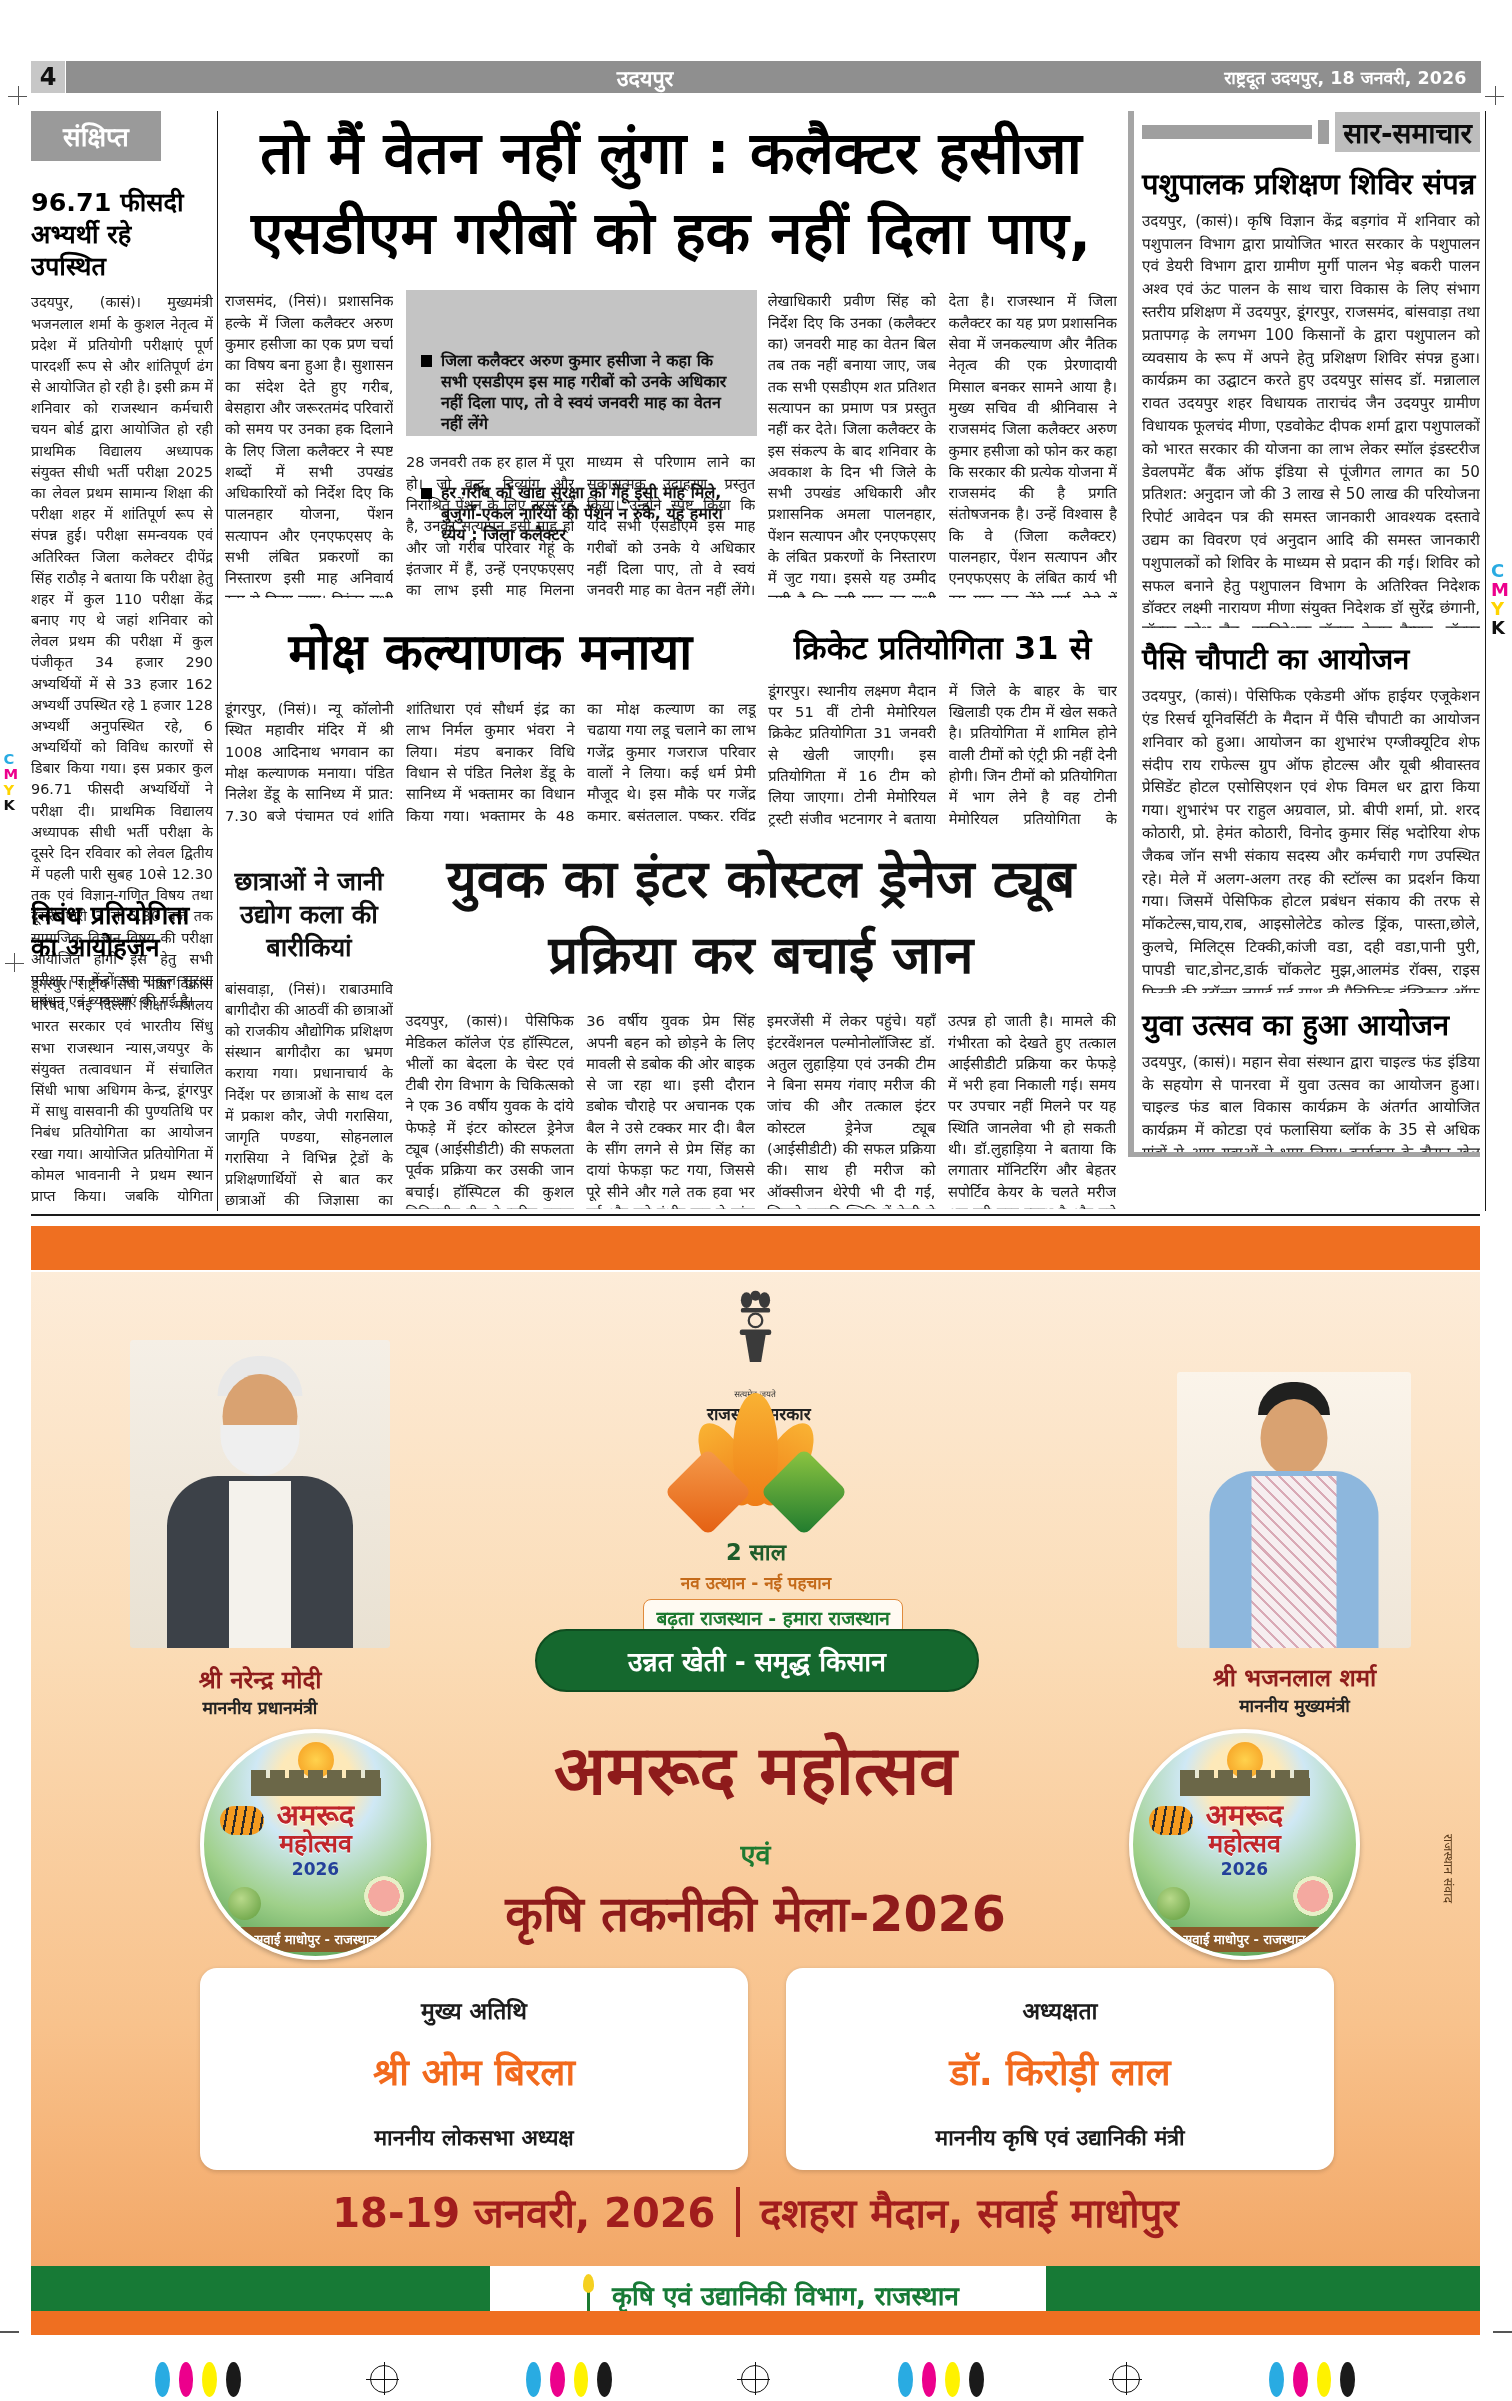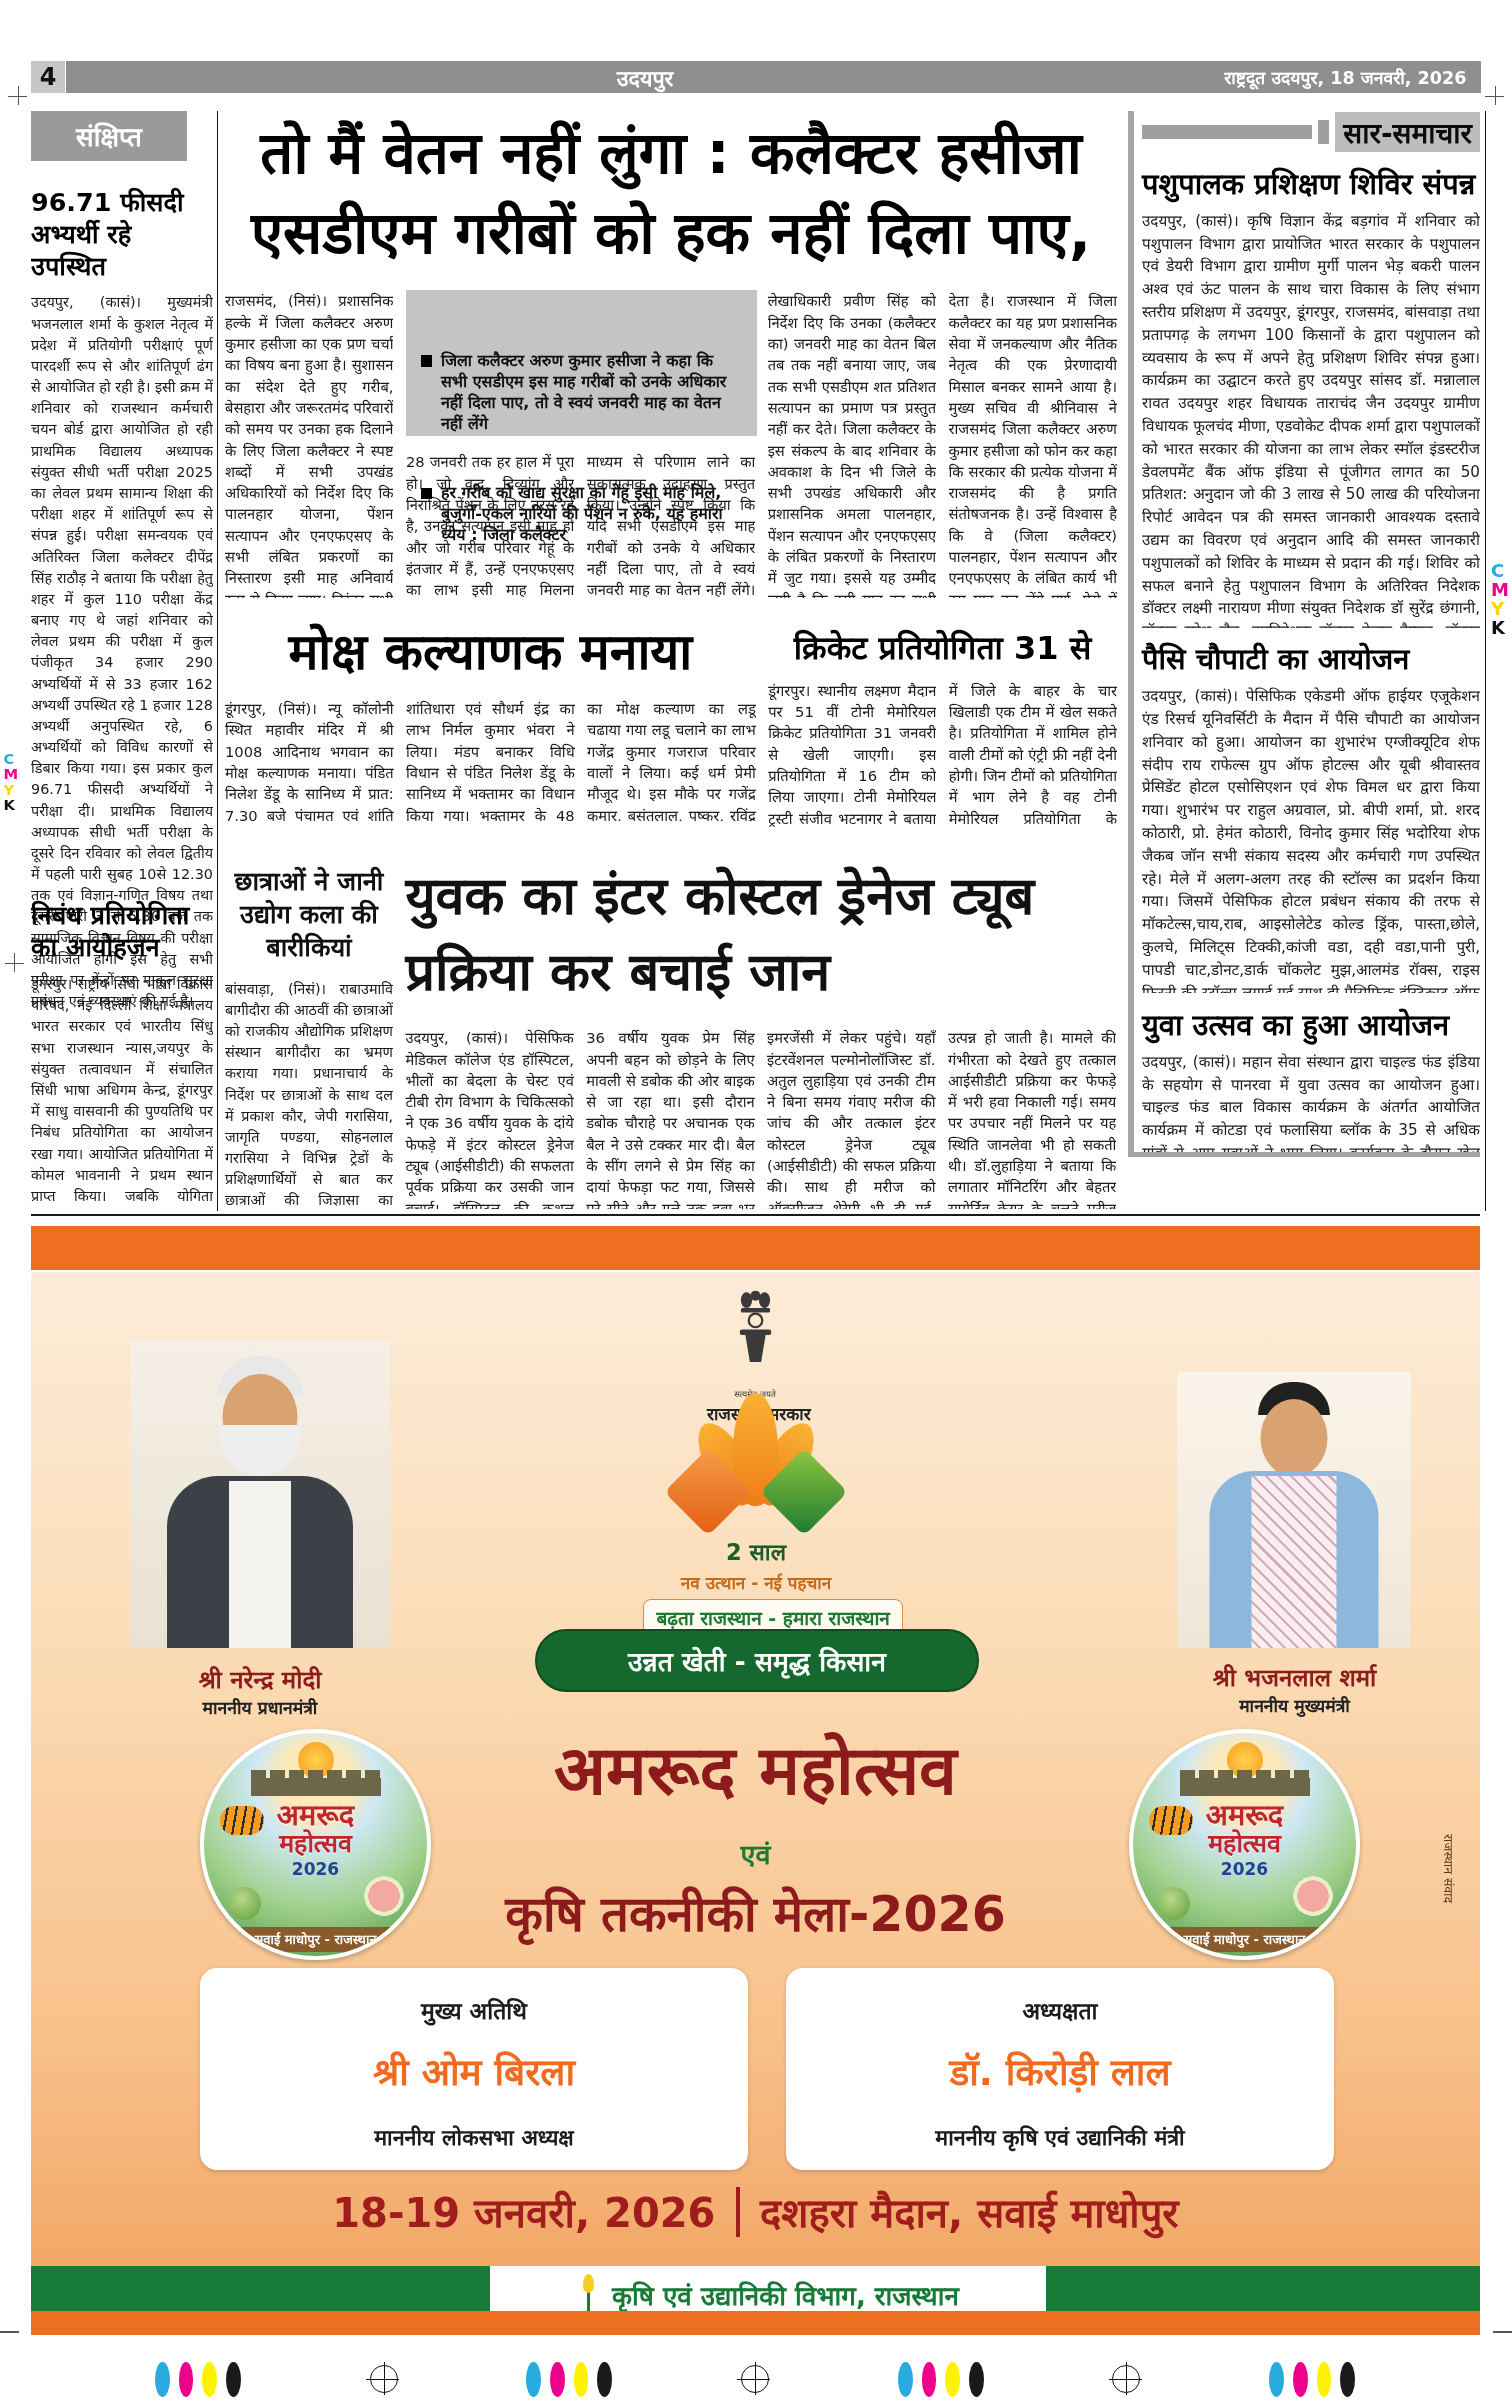--- a/index.html
+++ b/index.html
@@ -14,21 +14,21 @@
   .mast-edition{color:#fff;font-size:17.5px;font-weight:bold;padding-right:14.7px;white-space:nowrap;}
   .cropcross{width:19px;height:19px;}
   .cropcross::before,.cropcross::after{content:"";position:absolute;background:#555;}
   .cropcross::before{left:50%;top:0;width:1.1px;height:100%;}
   .cropcross::after{top:50%;left:0;height:1.1px;width:100%;}
   
   .vrule{width:1.1px;background:#1a1a1a;}
   .hrule{height:1.7px;background:#1a1a1a;}
   
   .leftcol{left:31px;top:111px;width:182px;height:1098px;overflow:hidden;}
-  .kicker{width:156px;height:50px;background:#9a9a9a;color:#fff;font-size:26px;font-weight:bold;
+  .kicker{width:130px;height:50px;background:#9a9a9a;color:#fff;font-size:26px;font-weight:bold;
           display:flex;align-items:center;justify-content:center;}
   .l-title{font-size:25.4px;font-weight:bold;line-height:1.25;margin:26px 0 10.2px 0;color:#000;}
   .l-body{font-size:14.4px;line-height:1.47;text-align:justify;color:#1a1a1a;}
   
   .middle{left:225px;top:111px;width:892px;height:1098px;overflow:hidden;}
   .lead-headline{text-align:center;font-weight:bold;color:#000;font-size:58px;line-height:1.38;margin-top:2.3px;}
   .lead-body{position:relative;display:flex;gap:12.4px;margin-top:17px;height:308px;overflow:hidden;}
   .col{flex:1;font-size:14.7px;line-height:1.45;text-align:justify;color:#1a1a1a;overflow:hidden;}
   .below-box{padding-top:161px;}
   .graybox{position:absolute;left:181px;top:0;width:351px;height:146px;background:#c4c4c4;
@@ -40,21 +40,21 @@
   .bandB-left{width:531px;}
   .bandB-right{width:349px;}
   .moksha-h{font-size:50px;font-weight:bold;text-align:center;color:#000;margin:3.4px 0 13.6px 0;}
   .cricket-h{font-size:32px;font-weight:bold;text-align:center;color:#000;margin:12.4px 0 11.3px 0;}
   .bandB-cols{display:flex;gap:12.4px;height:123px;overflow:hidden;}
   .bandB-right .bandB-cols{height:148px;}
   .bandC{display:flex;gap:12.4px;margin-top:14.7px;}
   .bandC-first{width:168px;}
   .bandC-rest{width:711px;}
   .students-h{font-size:25.4px;font-weight:bold;text-align:center;line-height:1.3;margin:22.6px 0 14.7px 0;}
-  .rescue-h{font-size:52px;font-weight:bold;line-height:1.45;margin-top:17px;}
+  .rescue-h{font-size:52px;font-weight:bold;text-align:center;line-height:1.45;margin-top:0;}
   .bandC-cols{display:flex;gap:12.4px;margin-top:17px;height:265px;overflow:hidden;}
   .bandC-first .l-body{height:316px;overflow:hidden;}
   
   .rightcol{left:1128px;top:111px;width:352px;height:1046px;overflow:hidden;
             border-left:6.8px solid #a5a5a5;border-bottom:5.6px solid #a5a5a5;box-sizing:border-box;padding-left:8px;}
   .saar-head{display:flex;align-items:center;gap:6.8px;margin-top:1.1px;}
   .saar-bar{flex:1;height:13.6px;background:#9f9f9f;}
   .saar-sq{width:10.2px;height:24px;background:#9f9f9f;flex:none;}
   .saar-label{background:#bdbdbd;color:#0c0c0c;font-size:28px;font-weight:bold;padding:1.1px 8px;white-space:nowrap;}
   .r-title{font-size:29px;font-weight:bold;margin:14.7px 0 8px 0;color:#000;line-height:1.2;}

